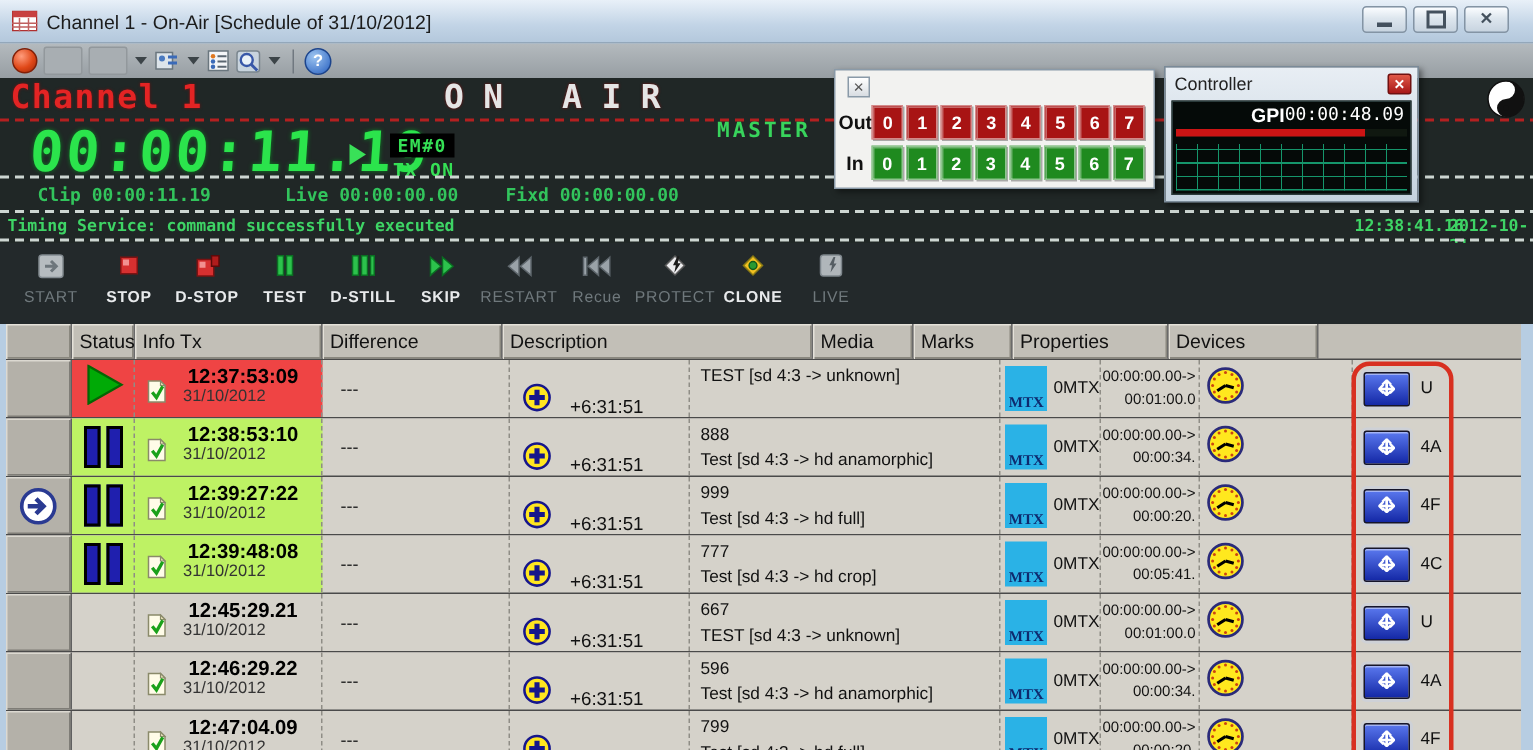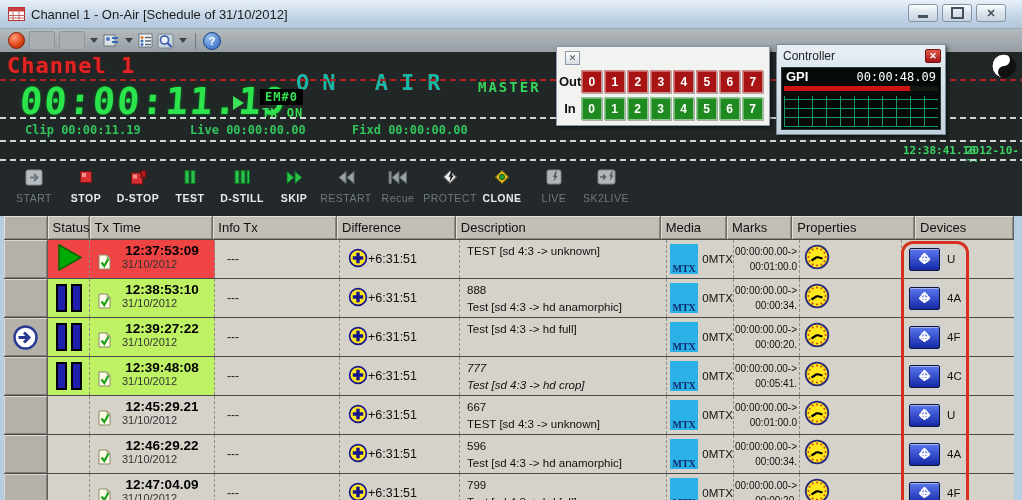--- a/index.html
+++ b/index.html
@@ -27,21 +27,21 @@
   .tb-blank{width:24px;height:17px;background:#a8aeb2;border:1px solid #92989c;border-radius:2px;}
   .dd-arrow{width:0;height:0;border-left:4px solid transparent;border-right:4px solid transparent;
     border-top:5px solid #3c4448;margin:0 3px;}
   .tb-sep{width:1px;height:16px;background:#707880;margin:0 5px;}
   .help-ball{width:16px;height:16px;border-radius:50%;background:radial-gradient(circle at 35% 30%,#9cc4f0,#2860c0);
     color:#fff;font-weight:bold;font-size:11px;display:flex;align-items:center;justify-content:center;border:1px solid #1c448c;}
   
   .led{position:absolute;top:52px;left:0;width:1022px;height:110px;background:#202726;overflow:hidden;}
   .ledfont{font-family:"DejaVu Sans Mono",monospace;font-weight:bold;}
   .led-channel{position:absolute;left:7px;top:1px;font-size:22px;color:#e32424;letter-spacing:1px;text-shadow:0 0 2px #7c1010;}
-  .led-onair{position:absolute;left:296px;top:18px;font-size:22px;color:#14b8a6;letter-spacing:13px;text-shadow:0 0 2px #7c1010;}
+  .led-onair{position:absolute;left:296px;top:1px;font-size:22px;color:#e5e5e5;letter-spacing:13px;text-shadow:0 0 2px #7c1010;}
   .dash-red{position:absolute;left:0;width:1022px;height:2px;
     background:repeating-linear-gradient(90deg,#b42020 0 6px,transparent 6px 10px);}
   .dash-white{position:absolute;left:0;width:1022px;height:2px;
     background:repeating-linear-gradient(90deg,#cdd6d2 0 6px,transparent 6px 10px);}
   .led-clock{position:absolute;left:20px;top:28px;font-size:37px;color:#2be44c;letter-spacing:2px;
     text-shadow:0 0 3px #0c8024;transform:skewX(-4deg);}
   .led-play{position:absolute;left:233px;top:44px;width:0;height:0;
     border-top:7px solid transparent;border-bottom:7px solid transparent;border-left:11px solid #39e058;}
   .em-box{position:absolute;left:260px;top:37px;background:#000;color:#35e055;font-size:12px;
     padding:1px 5px;letter-spacing:1px;}
@@ -65,21 +65,21 @@
   .gpi-cell{width:19px;height:21px;display:flex;align-items:center;justify-content:center;
     color:#fff;font-weight:bold;font-size:12px;border:1px solid rgba(255,255,255,.5);
     box-shadow:inset 1px 1px 0 rgba(255,255,255,.35), 1px 1px 0 rgba(0,0,0,.3);}
   .controller-panel{position:absolute;left:776px;top:44px;width:168px;height:89px;
     background:linear-gradient(#e8eef4,#c4d2de);border:1px solid #7a8a98;box-shadow:2px 2px 4px rgba(0,0,0,.45);}
   .ctl-title{height:18px;display:flex;align-items:center;font-size:12px;color:#222;padding:2px 4px 0 6px;}
   .ctl-title span{flex:1;}
   .ctl-close{width:16px;height:14px;background:linear-gradient(#e05848,#a81818);border:1px solid #701010;
     color:#fff;font-size:9px;line-height:1;font-weight:bold;padding:0;border-radius:2px;}
   .ctl-screen{position:absolute;left:4px;right:4px;top:22px;bottom:4px;background:#050a08;border:1px solid #2a3a3a;}
-  .ctl-row1{display:flex;justify-content:space-between;align-items:flex-end;padding:1px 4px;}
+  .ctl-row1{display:flex;justify-content:space-between;align-items:flex-start;padding:1px 4px;margin-left:48px;}
   .ctl-src{color:#fff;font-weight:bold;font-size:13px;}
   .ctl-tc{color:#fff;font-size:12px;font-family:"DejaVu Sans Mono",monospace;}
   .ctl-bar{height:5px;margin:1px 2px 2px 2px;background:#101810;}
   .ctl-bar-fill{height:100%;width:82%;}
   .ctl-grid{position:absolute;left:2px;right:2px;top:28px;bottom:2px;
     background:repeating-linear-gradient(90deg,#15966b 0 1px,transparent 1px 14px),
                repeating-linear-gradient(0deg,#15966b 0 1px,transparent 1px 9px);}
   .yinyang{position:absolute;left:991px;top:53px;}
   
   .transport{position:absolute;top:162px;left:0;width:1022px;height:54px;background:#23292b;
@@ -100,21 +100,21 @@
     box-shadow:inset 1px 1px 0 #dcd9d1, inset -1px -1px 0 #7f7d77;
     display:flex;align-items:center;justify-content:center;}
   .bg-green{background:#ef4444;}
   .bg-yellow{background:#bef264;}
   .statuscell{display:flex;align-items:center;justify-content:center;gap:4px;}
   .pbar{width:7px;height:24px;background:#1f1fae;border:2px solid #000;}
   .timecell .time{font-weight:bold;font-size:13.5px;color:#000;text-align:center;margin:3px 4px 0 24px;}
   .timecell .date{font-size:11px;color:#333;margin-left:32px;}
   .timecell .docico{position:absolute;left:8px;bottom:4px;}
   .infocell{font-size:12px;color:#222;display:flex;align-items:center;padding-left:12px;}
-  .diffcell{display:flex;align-items:center;gap:0;padding-left:8px;font-size:12.5px;color:#111;}
+  .diffcell{display:flex;align-items:flex-end;gap:12px;padding-left:8px;font-size:12.5px;color:#111;}
   .desccell{font-size:11.5px;color:#111;padding:3px 0 0 7px;line-height:1.45;}
   .mediacell{display:flex;align-items:center;gap:4px;padding-left:3px;}
   .mtx{width:30px;height:30px;background:#2ab2e6;color:#0e2a6e;
     font-family:"Liberation Serif",serif;font-weight:bold;font-size:10px;
     display:flex;align-items:flex-end;justify-content:center;line-height:1.1;}
   .media-lbl{font-size:11.5px;color:#111;}
   .markscell{font-size:10px;color:#111;text-align:right;padding:4px 2px 0 0;line-height:1.5;white-space:nowrap;}
   .propscell{display:flex;align-items:center;padding-left:4px;}
   .devcell{display:flex;align-items:center;gap:7px;padding-left:7px;}
   .devbtn{width:29px;height:21px;position:relative;border-radius:2px;
@@ -194,23 +194,24 @@
   <div class="dash-red" style="top:27px"></div>
   <div class="led-clock ledfont">00:00:11.19</div>
   <div class="led-play"></div>
   <div class="em-box ledfont">EM#0</div>
   <div class="tx-on ledfont">TX ON</div>
   <div class="led-master ledfont">MASTER</div>
   <div class="dash-white" style="top:65px"></div>
   <div class="led-cliprow ledfont">
     <span class="clip-item" style="left:25px"><span>Clip</span> <span>00:00:11.19</span></span>
     <span class="clip-item" style="left:190px"><span>Live</span> <span>00:00:00.00</span></span>
-    <span class="clip-item" style="left:352px"><span>Fixd</span> <span>00:00:00.00</span></span>
+    <span class="clip-item" style="left:337px"><span>Fixd</span> <span>00:00:00.00</span></span>
   </div>
   <div class="dash-white" style="top:88px"></div>
+  <div class="led-statusmsg ledfont">Timing Service: command successfully executed</div>
   <div class="led-statustime ledfont">12:38:41.16</div>
   <div class="led-statusdate ledfont">2012-10-31</div>
   <div class="dash-white" style="top:107px"></div>
 </div>
 
 <div class="gpi-panel">
   <div class="gpi-title">
     <button class="gpi-close">✕</button>
   </div>
   <div class="gpi-row">
@@ -363,43 +364,32 @@
     </div>
     <div class="tbtn dis">
       <div class="ti">
         <svg width="16" height="16">
           <rect x="1" y="1" width="14" height="14" rx="2" fill="#b0b6ba" stroke="#7e868c"></rect>
           <path d="M9 1 L5.5 8 h2.2 L6.5 14 L11.5 6.5 H9.2 L10.5 1z" transform="translate(2.5,1.5) scale(0.8)" fill="#565e64"></path>
         </svg>
       </div>
       <div class="tlbl">LIVE</div>
     </div>
-    <div class="tbtn dis">
-      <div class="ti">
-        <svg width="19" height="16">
-          <rect x="1" y="1" width="17" height="14" rx="2" fill="#b0b6ba" stroke="#7e868c"></rect>
-          <path d="M3 8 h5 M6 5.5 l2.5 2.5 -2.5 2.5" stroke="#565e64" stroke-width="1.6" fill="none"></path>
-          <path d="M9 1 L5.5 8 h2.2 L6.5 14 L11.5 6.5 H9.2 L10.5 1z" transform="translate(8,1.5) scale(0.75)" fill="#565e64"></path>
-        </svg>
-      </div>
-      <div class="tlbl">SK2LIVE</div>
-    </div>
   </div>
 
 <div class="tablewrap">
   <div class="thead" id="thead">
       <div class="hcell" style="width: 44px; background: rgb(180, 177, 169);"></div>
       <div class="hcell" style="width: 42px;">Status</div>
-      <div class="hcell" style="width: 125px;">Tx Time</div>
       <div class="hcell" style="width: 125px;">Info Tx</div>
       <div class="hcell" style="width: 120px;">Difference</div>
       <div class="hcell" style="width: 207px;">Description</div>
       <div class="hcell" style="width: 67px;">Media</div>
       <div class="hcell" style="width: 66px;">Marks</div>
-      <div class="hcell" style="width: 124px;">Properties</div>
+      <div class="hcell" style="width: 104px;">Properties</div>
       <div class="hcell" style="width: 100px;">Devices</div>
     </div>
   <div id="rows">
       <div class="trow">
         <div class="cell gutter" style="width: 44px;"></div>
         <div class="cell statuscell bg-green" style="width: 42px;">
           <div><svg width="28" height="27" viewBox="0 0 28 27">
               <polygon points="4,1 26,13.5 4,26" fill="#00aa06" stroke="#046604" stroke-width="1.5"></polygon>
             </svg></div>
         </div>
@@ -542,20 +532,21 @@
         </div>
         <div class="cell infocell" style="width: 125px;">---</div>
         <div class="cell diffcell" style="width: 120px;">
           <div><svg width="20" height="20" viewBox="0 0 20 20">
               <circle cx="10" cy="10" r="8.4" fill="#ffe620" stroke="#16168c" stroke-width="1.7"></circle>
               <path d="M10 4.8 v10.4 M4.8 10 h10.4" stroke="#16168c" stroke-width="3.4"></path>
             </svg></div>
           <div>+6:31:51</div>
         </div>
         <div class="cell desccell" style="width: 207px;">
+          <div>999</div>
           <div>Test [sd 4:3 -&gt; hd full]</div>
         </div>
         <div class="cell mediacell" style="width: 67px;">
           <div class="mtx">MTX</div>
           <div class="media-lbl">0MTX</div>
         </div>
         <div class="cell markscell" style="width: 66px;">
           <div>00:00:00.00-&gt;</div>
           <div>00:00:20.</div>
         </div>
@@ -601,21 +592,21 @@
             </svg></div>
         </div>
         <div class="cell infocell" style="width: 125px;">---</div>
         <div class="cell diffcell" style="width: 120px;">
           <div><svg width="20" height="20" viewBox="0 0 20 20">
               <circle cx="10" cy="10" r="8.4" fill="#ffe620" stroke="#16168c" stroke-width="1.7"></circle>
               <path d="M10 4.8 v10.4 M4.8 10 h10.4" stroke="#16168c" stroke-width="3.4"></path>
             </svg></div>
           <div>+6:31:51</div>
         </div>
-        <div class="cell desccell" style="width: 207px; font-style: italic;">
+        <div class="cell desccell" style="width: 207px;">
           <div>777</div>
           <div>Test [sd 4:3 -&gt; hd crop]</div>
         </div>
         <div class="cell mediacell" style="width: 67px;">
           <div class="mtx">MTX</div>
           <div class="media-lbl">0MTX</div>
         </div>
         <div class="cell markscell" style="width: 66px;">
           <div>00:00:00.00-&gt;</div>
           <div>00:05:41.</div>

